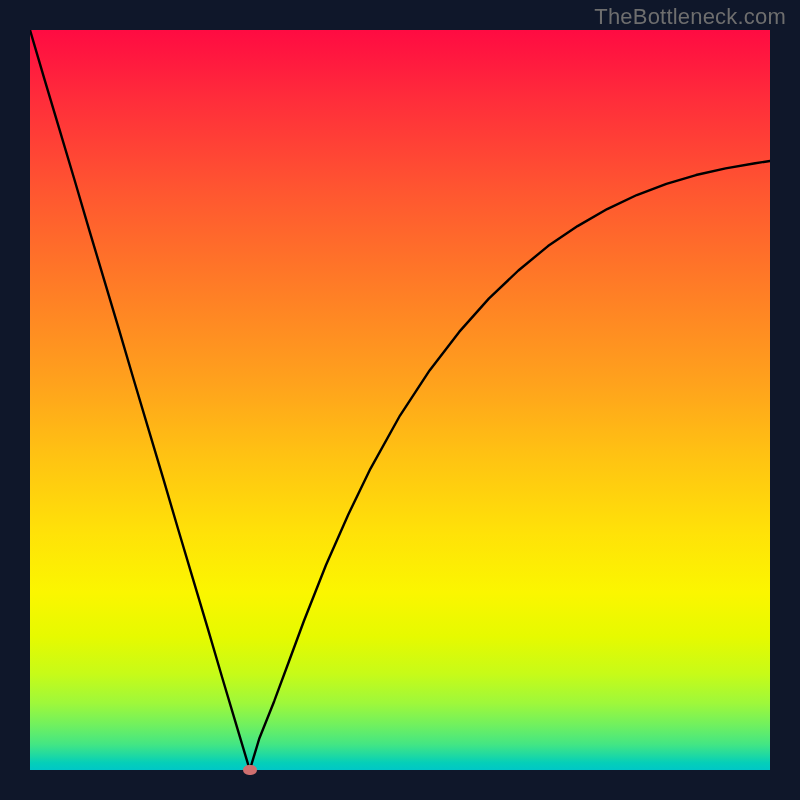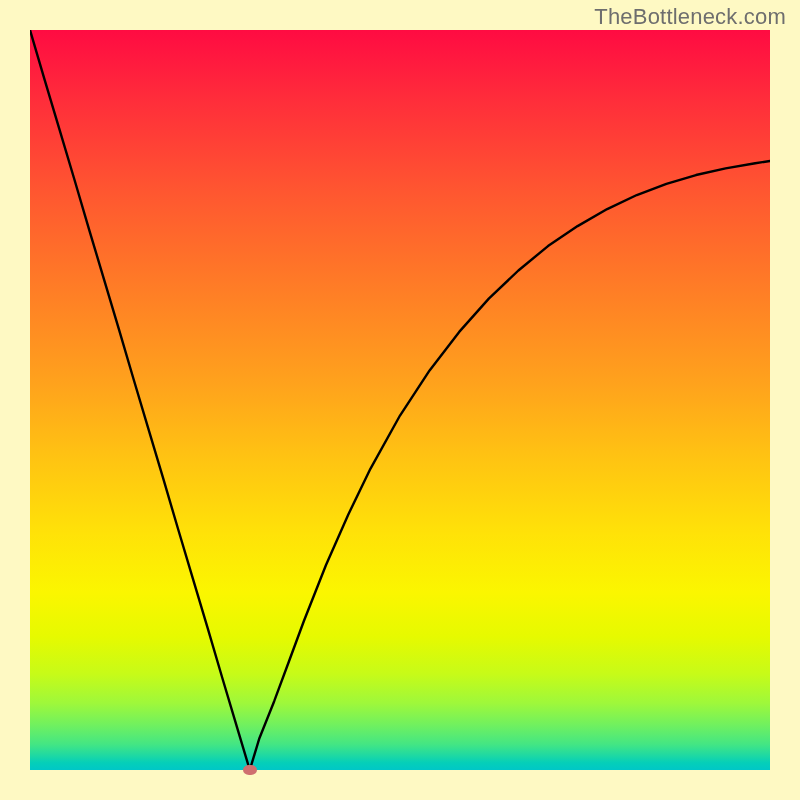--- a/index.html
+++ b/index.html
@@ -8,21 +8,21 @@
     width: 800px;
     height: 800px;
     overflow: hidden;
     background: #000;
     font-family: Arial, Helvetica, sans-serif;
   }
   .frame {
     position: relative;
     width: 800px;
     height: 800px;
-    background: #fef9c3;
+    background: #0f172a;
   }
   .plot-area {
     position: absolute;
     left: 30px;
     top: 30px;
     width: 740px;
     height: 740px;
     
     background: linear-gradient(
       to bottom,

